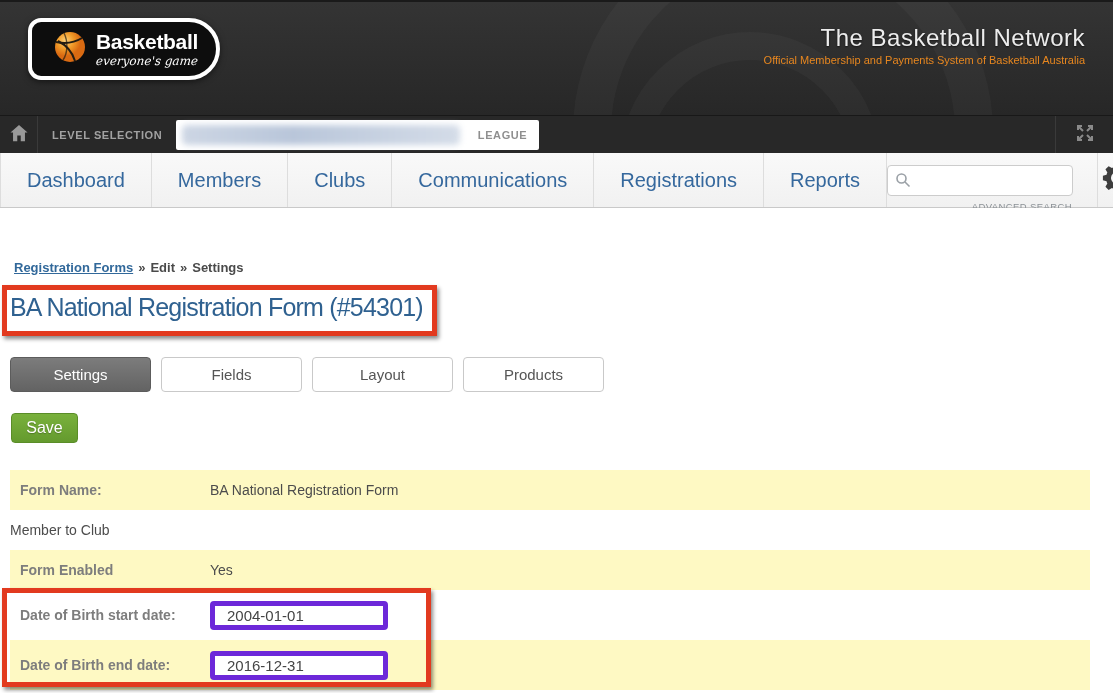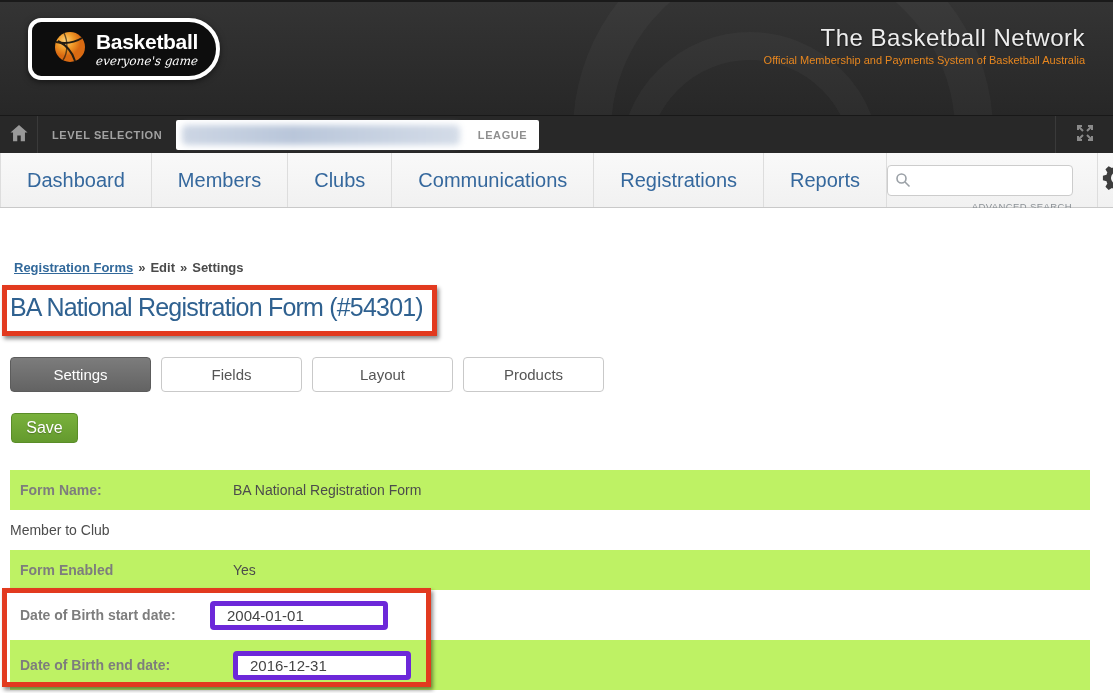--- a/index.html
+++ b/index.html
@@ -50,21 +50,21 @@
   .page-title { position:absolute; left:10px; top:85px; color:#2f6190; font-size:25px; font-weight:normal; letter-spacing:-0.8px; white-space:nowrap; }
 
   .tabs { position:absolute; left:10px; top:149px; display:flex; }
   .tab { width:141px; height:35px; margin-right:10px; border:1px solid #c9c9c9; border-radius:4px; background:#fff; color:#555; font-size:15px; display:flex; align-items:center; justify-content:center; cursor:pointer; }
   .tab.active { background:linear-gradient(#7c7c7c,#636363); border-color:#5c5c5c; color:#fff; }
 
   .save-btn { position:absolute; left:11px; top:205px; width:67px; height:30px; background:linear-gradient(#79b13c,#649a2e); border:1px solid #5a8d28; border-radius:4px; color:#fff; font-size:16px; display:flex; align-items:center; justify-content:center; cursor:pointer; text-shadow:0 1px 1px rgba(0,0,0,.25); }
 
   .form-table { position:absolute; left:10px; top:262px; width:1080px; }
   .frow { display:flex; align-items:center; }
-  .frow.gray { background:#bef264;gap:23px; }
+  .frow.gray { background:#fef9c3; }
   .frow.h40 { height:40px; }
   .frow.h50 { height:50px; }
   .flabel { width:200px; padding-left:10px; font-size:14px; font-weight:bold; color:#7d7d7d; }
   .fvalue { font-size:14px; color:#4c4c4c; }
   .date-input { width:178px; height:29px; border:5px solid #6d28d9; border-radius:4px; padding:0 12px; font-size:15px; color:#444; font-family:"Liberation Sans", sans-serif; outline:none; background:#fff; }
   .dob-annotation { left:-8px; top:118px; width:429px; height:99px; position:absolute; border:5px solid #e23a1f; box-shadow:2px 3px 4px rgba(0,0,0,0.45); pointer-events:none; }
 </style>
 </head>
 <body>
 

